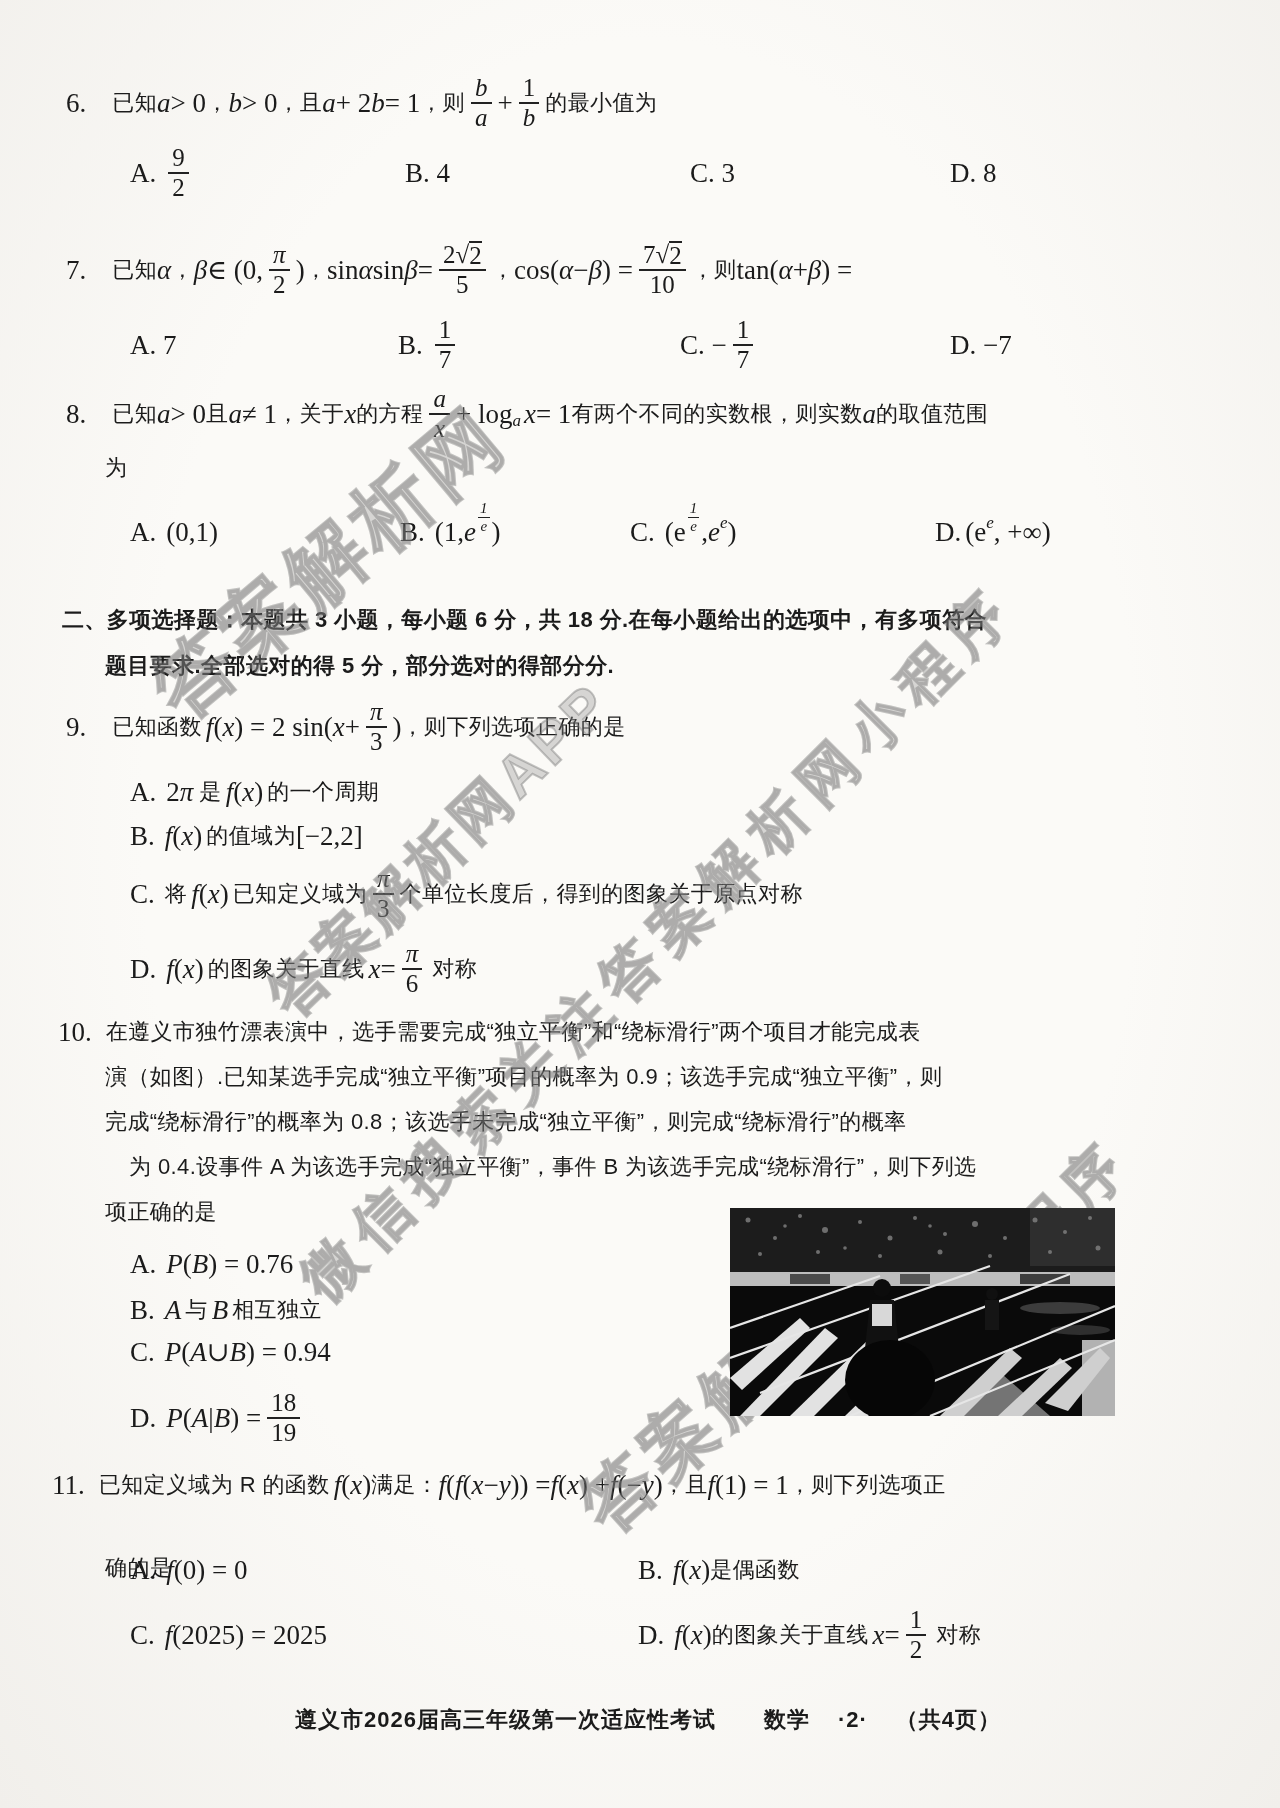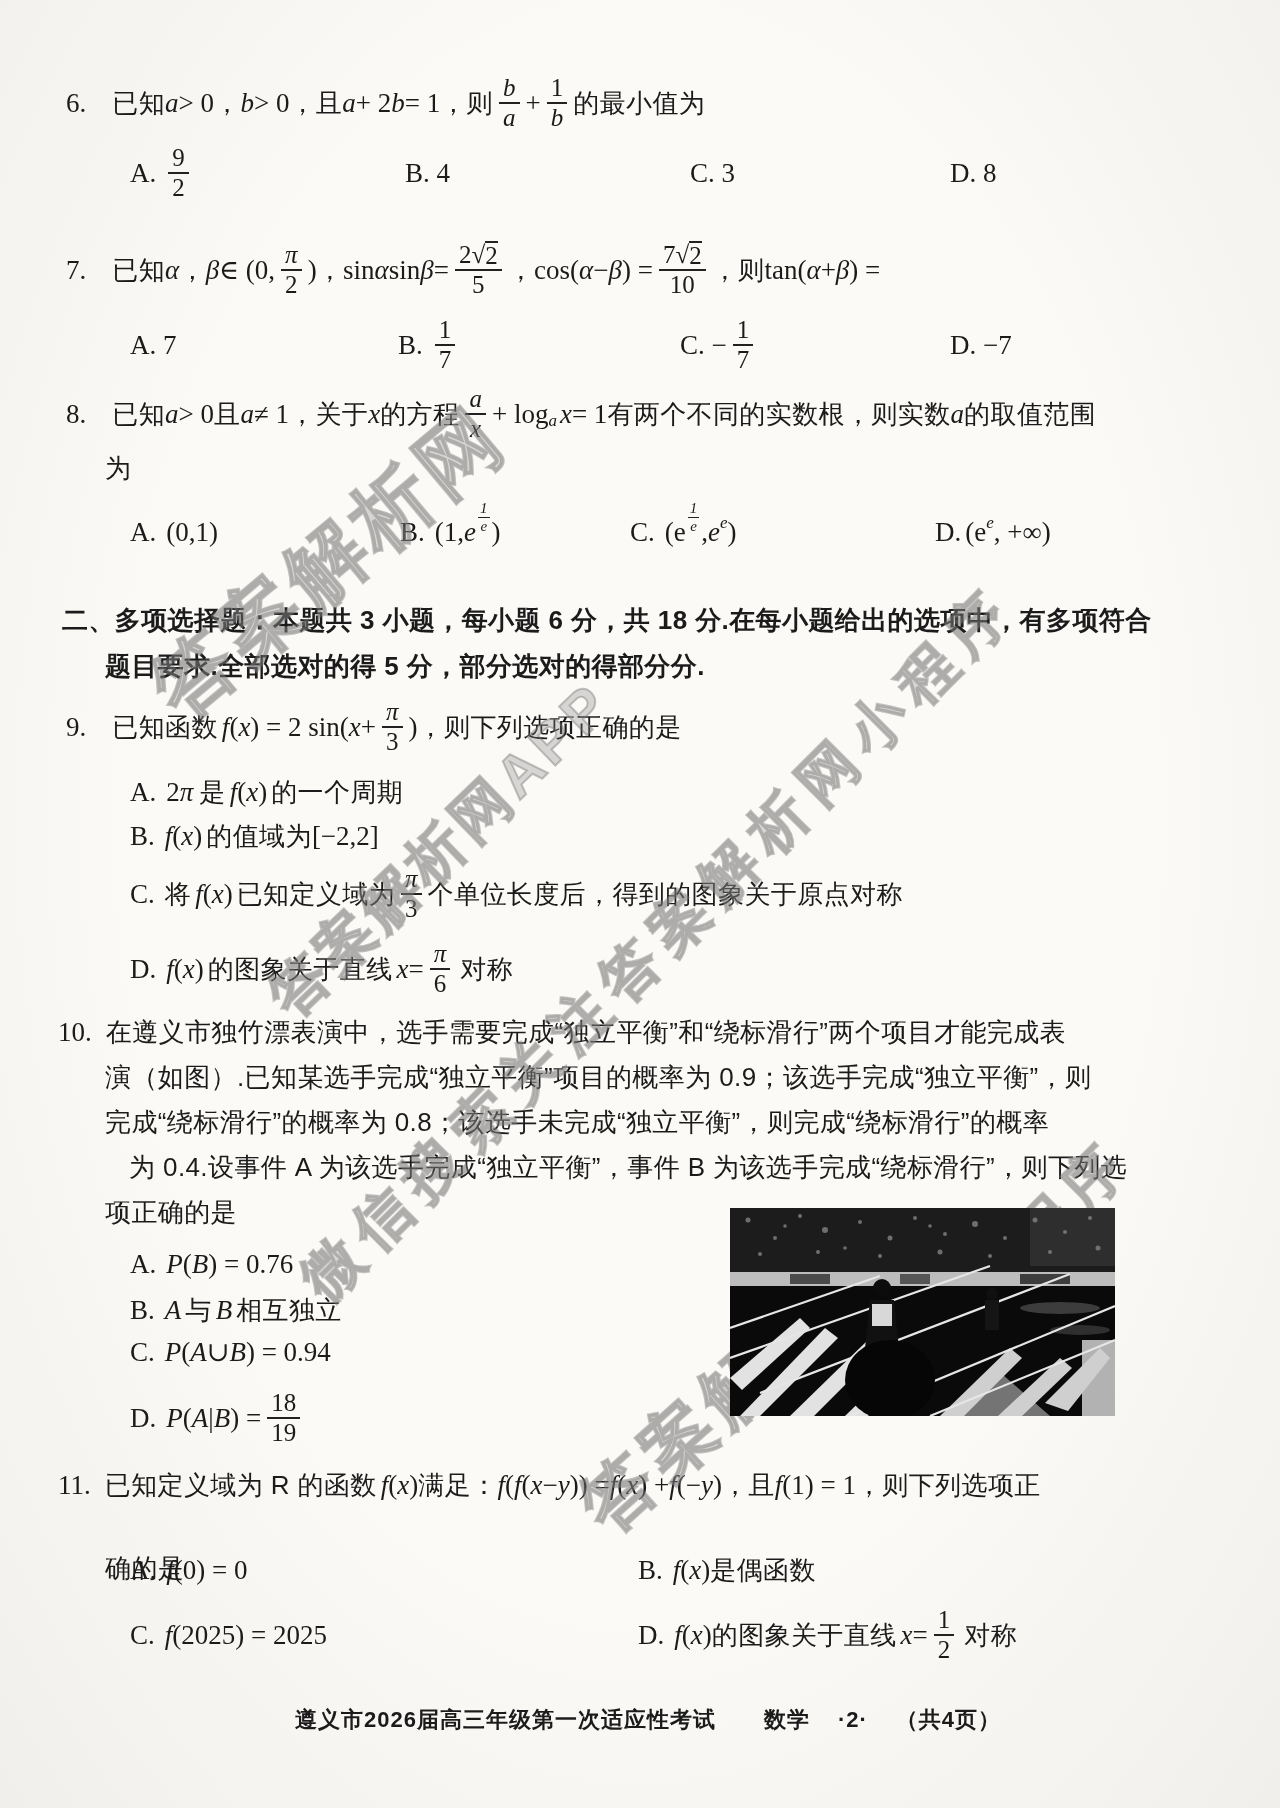--- a/index.html
+++ b/index.html
@@ -10,21 +10,21 @@
   }
   .page{
     position:relative;width:1280px;height:1808px;overflow:hidden;
     background:radial-gradient(ellipse at 50% 45%, #fbfaf7 55%, #f1efeb 100%);
     color:#1b1b1b;
   }
   .line{
     position:absolute;display:flex;align-items:center;
     white-space:nowrap;z-index:2;height:40px;
   }
-  .c{font-size:26px;letter-spacing:0.4px;}
+  .c{font-size:22px;letter-spacing:0.4px;}
   .r{font-family:"Liberation Serif","DejaVu Serif",serif;font-size:27px;}
   .i{font-family:"Liberation Serif","DejaVu Serif",serif;font-size:27px;font-style:italic;}
   .ov{font-family:"Liberation Serif","DejaVu Serif",serif;font-size:25px;border-top:2px solid #222;line-height:1.05;}
   .sb{font-family:"Liberation Serif","DejaVu Serif",serif;font-size:17px;font-style:italic;transform:translateY(7px);}
   .su{font-family:"Liberation Serif","DejaVu Serif",serif;font-size:17px;font-style:italic;transform:translateY(-9px);}
   .g{display:inline-block;height:1px;}
   .fr{display:inline-flex;flex-direction:column;align-items:center;margin:0 6px;}
   .fn{border-bottom:2px solid #222;padding:0 4px;display:flex;align-items:flex-end;justify-content:center;line-height:1.12;}
   .fd{padding:0 4px;display:flex;align-items:flex-start;justify-content:center;line-height:1.12;}
   .fr .r,.fr .i{font-size:25px;}
@@ -488,21 +488,21 @@
       <path d="M140,92 L164,92 L170,150 L134,150 Z" fill="#111111"></path>
       <rect x="142" y="96" width="20" height="22" fill="#d8d8d8"></rect>
       <ellipse cx="160" cy="172" rx="45" ry="40" fill="#060606"></ellipse>
     </g>
     <g>
       <circle cx="262" cy="86" r="6" fill="#101010"></circle>
       <rect x="255" y="92" width="14" height="30" fill="#151515"></rect>
     </g>
   </svg>
 
-  <div class="line" style="left:58px;top:1464px;height:42px;">
+  <div class="line" style="left:52px;top:1464px;height:42px;">
       <span class="r">11.</span>
       <span class="g" style="width: 14px;"></span>
       <span class="c">已知定义域为 R 的函数</span>
       <span class="g" style="width: 4px;"></span>
       <span class="i">f</span>
       <span class="r">(</span>
       <span class="i">x</span>
       <span class="r">)</span>
       <span class="c">满足：</span>
       <span class="i">f</span>

